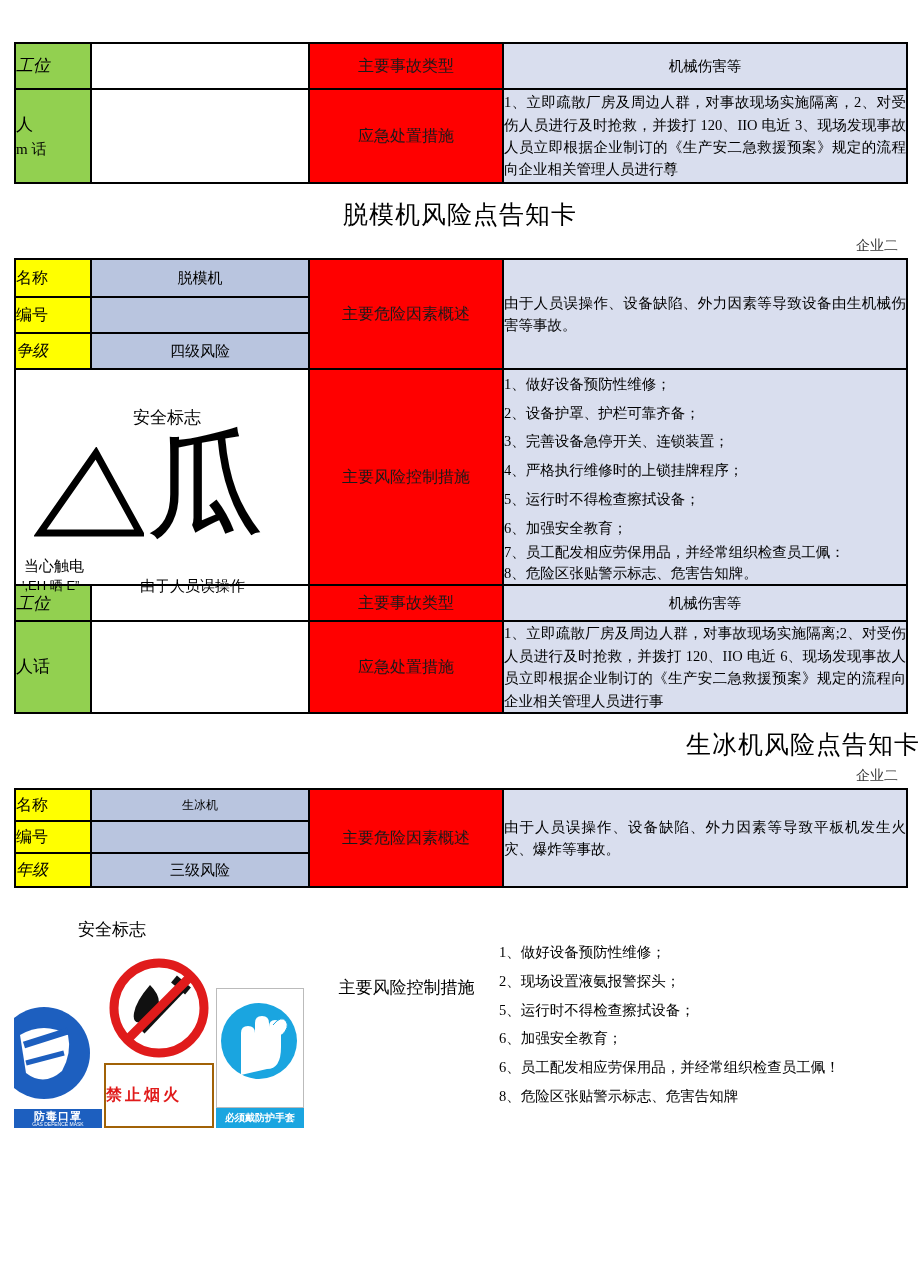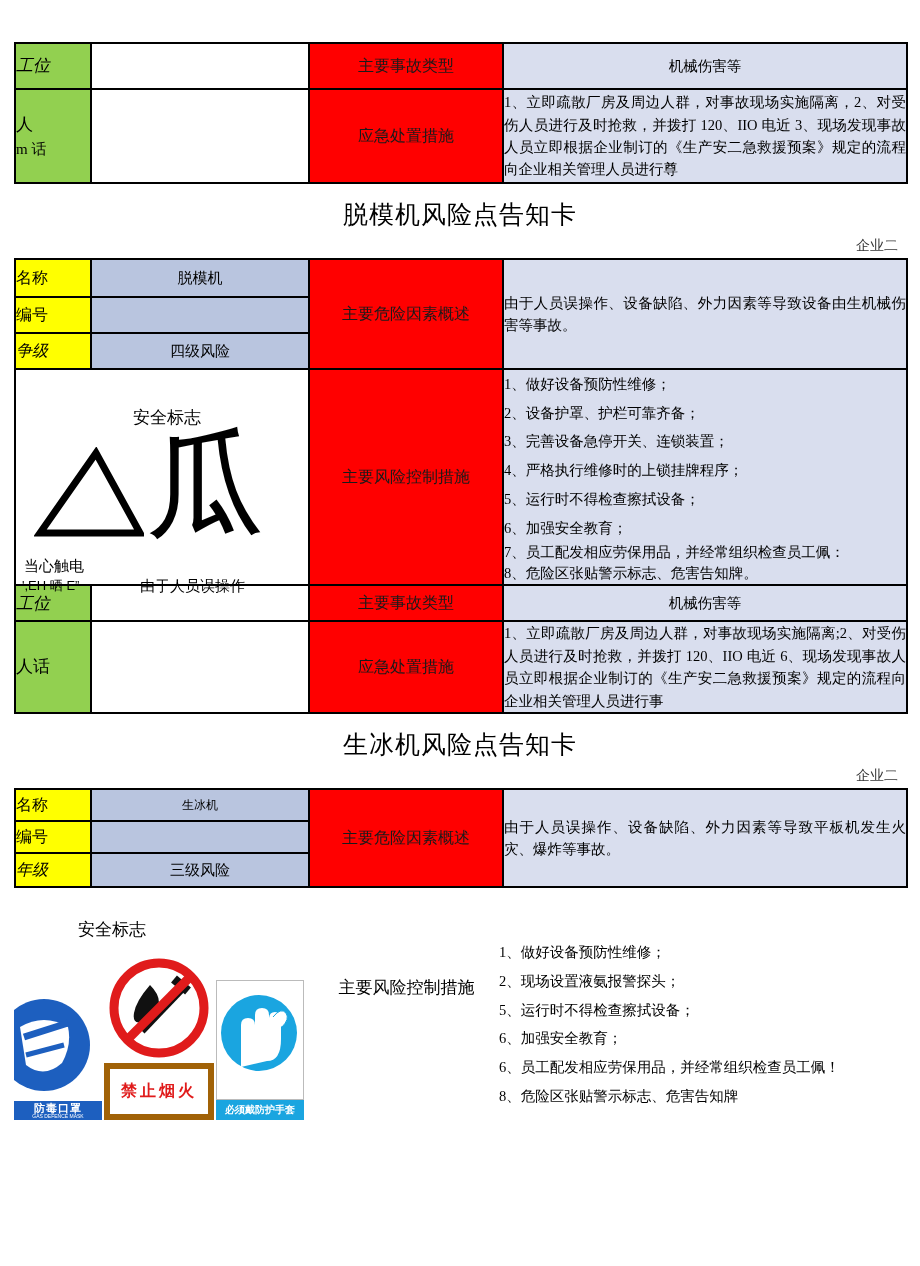--- a/index.html
+++ b/index.html
@@ -121,22 +121,22 @@
   .p1{width:88px;height:108px;background:#fff;overflow:hidden;}
   .p2{width:110px;height:110px;background:#fff;}
   .p3{width:86px;height:118px;background:#fff;border:1px solid #bbb;}
   .pl-blue{
     background:#1d5fbf;color:#fff;font-size:11px;font-weight:bold;
     text-align:center;line-height:1.0;padding:2px 0 1px 0;
     font-family:"Liberation Sans",sans-serif;letter-spacing:1px;
   }
   .pl-blue small{display:block;font-size:5px;letter-spacing:0;font-weight:normal;}
   .pl-red{
-    border:6px solid #a16207;color:#e01b1b;font-size:16px;font-weight:bold;
-    text-align:center;padding:12px 0;font-family:"Liberation Sans",sans-serif;
+    border:2px solid #a16207;color:#e01b1b;font-size:16px;font-weight:bold;
+    text-align:left;padding:20px 0;font-family:"Liberation Sans",sans-serif;
     letter-spacing:3px;
   }
   .pl-cyan{
     background:#1aa5e0;color:#fff;font-size:10px;font-weight:bold;
     text-align:center;padding:3px 0;font-family:"Liberation Sans",sans-serif;
     letter-spacing:0px;
   }
   .bottom-wrap{display:flex;align-items:flex-start;}
   .bottom-left{width:300px;}
   .bottom-mid{width:185px;text-align:center;font-size:17px;padding-top:58px;}
@@ -240,21 +240,21 @@
     </tr>
     <tr>
       <td class="c-label-green plain">人话</td>
       <td class="c-white" style="height:88px"></td>
       <td class="c-red">应急处置措施</td>
       <td class="c-lightblue">1、立即疏散厂房及周边人群，对事故现场实施隔离;2、对受伤人员进行及时抢救，并拨打 120、IIO 电近 6、现场发现事故人员立即根据企业制订的《生产安二急救援预案》规定的流程向企业相关管理人员进行事</td>
     </tr>
   </tbody>
     </table>
 
-  <div class="sec-title" style="">生冰机风险点告知卡</div>
+  <div class="sec-title" style="text-align:right;">生冰机风险点告知卡</div>
   <div class="corp-line">企业二</div>
 
   <table class="card">
     <colgroup>
       <col style="width:76px">
         <col style="width:218px">
         <col style="width:194px">
         <col style="width:404px">
     </colgroup>
     <tbody>

